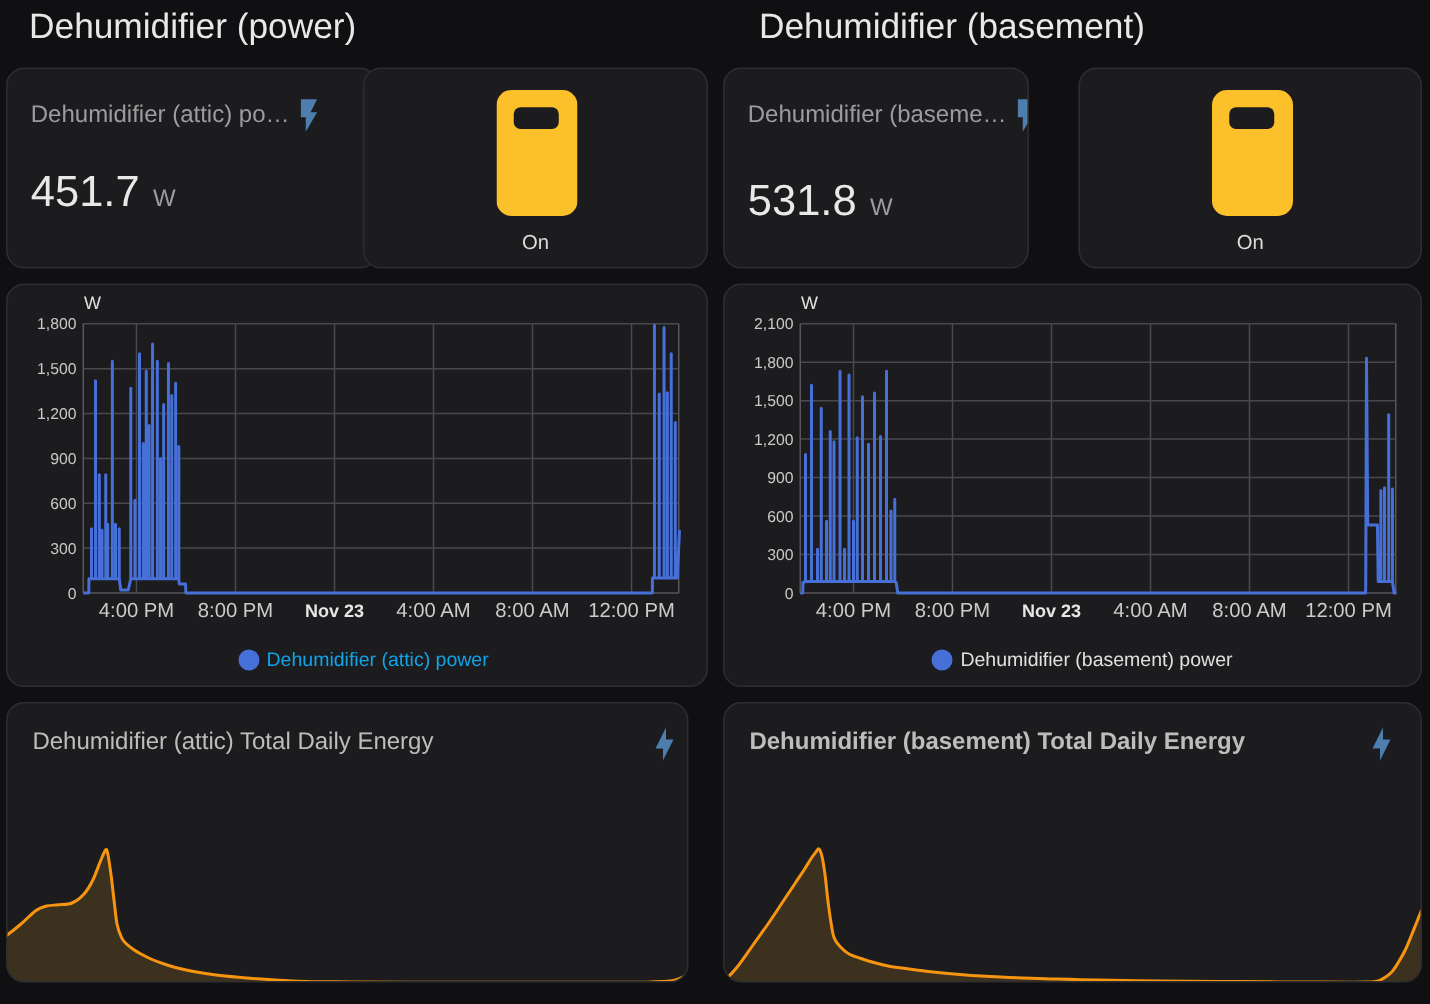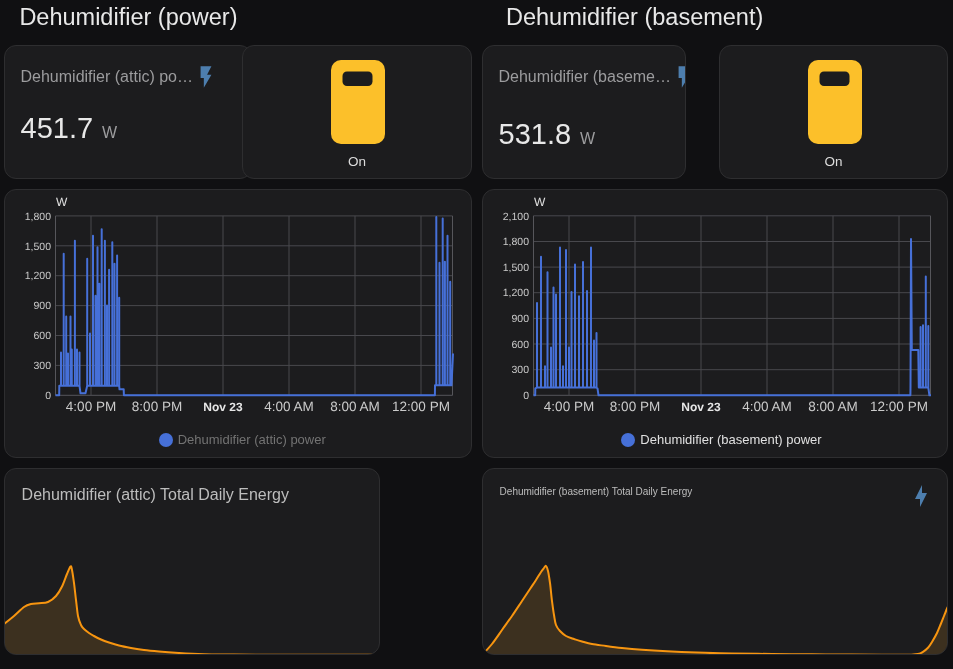--- a/index.html
+++ b/index.html
@@ -56,24 +56,24 @@
       <text x="52" y="17" font-size="12" fill="#e0e0e0">W</text>
       <text x="87.0" y="222" text-anchor="middle" font-size="13.5" fill="#cbcbcb">4:00 PM</text>
       <text x="153.0" y="222" text-anchor="middle" font-size="13.5" fill="#cbcbcb">8:00 PM</text>
       <text x="219.0" y="222" text-anchor="middle" font-size="12" font-weight="bold" fill="#e6e6e6">Nov 23</text>
       <text x="285.0" y="222" text-anchor="middle" font-size="13.5" fill="#cbcbcb">4:00 AM</text>
       <text x="351.0" y="222" text-anchor="middle" font-size="13.5" fill="#cbcbcb">8:00 AM</text>
       <text x="417.0" y="222" text-anchor="middle" font-size="13.5" fill="#cbcbcb">12:00 PM</text>
     </svg>
     <div style="position:absolute;left:153.7px;top:242px;display:flex;align-items:center;gap:5px;">
       <span style="width:14px;height:14px;border-radius:50%;background:#4670d8;display:inline-block"></span>
-      <span style="font-size:13px;color:#737373;">Dehumidifier (attic) power</span>
+      <span style="font-size:13px;color:#0ea5e9;">Dehumidifier (attic) power</span>
     </div>
   </div>
-<div class="card" style="left:4px;top:468px;width:376px;height:187px;">
+<div class="card" style="left:4px;top:468px;width:455px;height:187px;">
     <svg width="468" height="187" viewBox="0 0 468 187" style="position:absolute;left:-1px;top:-1px">
       <path d="M0.0,156.0C1.7,154.7 6.7,150.8 10.0,148.0C13.3,145.2 17.2,141.0 20.0,139.0C22.8,137.0 24.5,136.6 27.0,136.0C29.5,135.4 32.2,135.5 35.0,135.2C37.8,134.9 41.2,135.2 44.0,134.0C46.8,132.8 49.7,130.6 52.0,128.0C54.3,125.4 56.2,122.2 58.0,118.5C59.8,114.8 61.6,109.3 63.0,106.0C64.4,102.7 65.7,99.2 66.5,98.5C67.3,97.8 67.4,99.2 68.0,102.0C68.6,104.8 69.3,110.0 70.0,115.0C70.7,120.0 71.3,126.5 72.0,132.0C72.7,137.5 73.2,143.8 74.0,148.0C74.8,152.2 76.0,154.8 77.0,157.0C78.0,159.2 78.7,159.7 80.0,161.0C81.3,162.3 83.3,163.8 85.0,165.0C86.7,166.2 88.0,166.9 90.0,168.0C92.0,169.1 94.5,170.4 97.0,171.5C99.5,172.6 102.0,173.5 105.0,174.5C108.0,175.5 111.3,176.6 115.0,177.5C118.7,178.4 122.8,179.2 127.0,180.0C131.2,180.8 135.3,181.4 140.0,182.0C144.7,182.6 149.2,183.0 155.0,183.5C160.8,184.0 167.5,184.5 175.0,185.0C182.5,185.5 190.8,186.0 200.0,186.3C209.2,186.6 218.3,186.5 230.0,186.6C241.7,186.7 255.0,186.8 270.0,186.8C285.0,186.8 303.3,186.8 320.0,186.8C336.7,186.8 355.0,186.8 370.0,186.8C385.0,186.8 400.3,186.8 410.0,186.8C419.7,186.8 423.5,186.9 428.0,186.8C432.5,186.7 434.2,186.6 437.0,186.4C439.8,186.2 442.7,186.1 445.0,185.6C447.3,185.1 449.0,184.5 451.0,183.5C453.0,182.5 455.2,181.1 457.0,179.8C458.8,178.5 460.5,176.9 462.0,175.5C463.5,174.1 465.0,172.5 466.0,171.5C467.0,170.5 467.7,169.7 468.0,169.3L468.0,187L0.0,187Z" fill="rgba(255,170,40,0.14)"></path>
       <path d="M0.0,156.0C1.7,154.7 6.7,150.8 10.0,148.0C13.3,145.2 17.2,141.0 20.0,139.0C22.8,137.0 24.5,136.6 27.0,136.0C29.5,135.4 32.2,135.5 35.0,135.2C37.8,134.9 41.2,135.2 44.0,134.0C46.8,132.8 49.7,130.6 52.0,128.0C54.3,125.4 56.2,122.2 58.0,118.5C59.8,114.8 61.6,109.3 63.0,106.0C64.4,102.7 65.7,99.2 66.5,98.5C67.3,97.8 67.4,99.2 68.0,102.0C68.6,104.8 69.3,110.0 70.0,115.0C70.7,120.0 71.3,126.5 72.0,132.0C72.7,137.5 73.2,143.8 74.0,148.0C74.8,152.2 76.0,154.8 77.0,157.0C78.0,159.2 78.7,159.7 80.0,161.0C81.3,162.3 83.3,163.8 85.0,165.0C86.7,166.2 88.0,166.9 90.0,168.0C92.0,169.1 94.5,170.4 97.0,171.5C99.5,172.6 102.0,173.5 105.0,174.5C108.0,175.5 111.3,176.6 115.0,177.5C118.7,178.4 122.8,179.2 127.0,180.0C131.2,180.8 135.3,181.4 140.0,182.0C144.7,182.6 149.2,183.0 155.0,183.5C160.8,184.0 167.5,184.5 175.0,185.0C182.5,185.5 190.8,186.0 200.0,186.3C209.2,186.6 218.3,186.5 230.0,186.6C241.7,186.7 255.0,186.8 270.0,186.8C285.0,186.8 303.3,186.8 320.0,186.8C336.7,186.8 355.0,186.8 370.0,186.8C385.0,186.8 400.3,186.8 410.0,186.8C419.7,186.8 423.5,186.9 428.0,186.8C432.5,186.7 434.2,186.6 437.0,186.4C439.8,186.2 442.7,186.1 445.0,185.6C447.3,185.1 449.0,184.5 451.0,183.5C453.0,182.5 455.2,181.1 457.0,179.8C458.8,178.5 460.5,176.9 462.0,175.5C463.5,174.1 465.0,172.5 466.0,171.5C467.0,170.5 467.7,169.7 468.0,169.3" fill="none" stroke="#f79510" stroke-width="2" stroke-linejoin="round"></path>
     </svg>
     <div style="position:absolute;left:16.6px;top:18px;font-size:16px;line-height:1;color:#bdbdbd;white-space:nowrap;">Dehumidifier (attic) Total Daily Energy</div>
     <div style="position:absolute;left:425.7px;top:15.4px;">
       <svg width="24" height="24" viewBox="0 0 24 24" style="display:block">
         <path d="M11,15H6L13,1V9H18L11,23V15Z" fill="#4d7eae"></path>
       </svg>
     </div>
@@ -132,18 +132,18 @@
     <div style="position:absolute;left:138.3px;top:242px;display:flex;align-items:center;gap:5px;">
       <span style="width:14px;height:14px;border-radius:50%;background:#4670d8;display:inline-block"></span>
       <span style="font-size:13px;color:#e0e0e0;">Dehumidifier (basement) power</span>
     </div>
   </div>
 <div class="card" style="left:482px;top:468px;width:466px;height:187px;">
     <svg width="466" height="187" viewBox="0 0 466 187" style="position:absolute;left:-1px;top:-1px">
       <path d="M0.0,187.0C1.7,185.2 6.7,180.2 10.0,176.0C13.3,171.8 16.7,166.7 20.0,162.0C23.3,157.3 26.7,152.8 30.0,148.0C33.3,143.2 37.0,137.5 40.0,133.0C43.0,128.5 45.7,124.5 48.0,121.0C50.3,117.5 52.2,114.8 54.0,112.0C55.8,109.2 57.7,106.0 59.0,104.0C60.3,102.0 61.2,101.0 62.0,100.0C62.8,99.0 63.3,97.5 64.0,98.0C64.7,98.5 65.3,100.2 66.0,103.0C66.7,105.8 67.3,110.0 68.0,115.0C68.7,120.0 69.3,127.7 70.0,133.0C70.7,138.3 71.3,143.0 72.0,147.0C72.7,151.0 73.0,154.3 74.0,157.0C75.0,159.7 76.3,161.2 78.0,163.0C79.7,164.8 81.7,166.7 84.0,168.0C86.3,169.3 89.3,170.1 92.0,171.0C94.7,171.9 97.0,172.7 100.0,173.5C103.0,174.3 106.0,175.2 110.0,176.0C114.0,176.8 119.0,177.3 124.0,178.0C129.0,178.7 134.0,179.4 140.0,180.0C146.0,180.6 152.5,181.2 160.0,181.8C167.5,182.4 175.8,182.9 185.0,183.3C194.2,183.8 204.2,184.2 215.0,184.5C225.8,184.8 237.5,185.2 250.0,185.4C262.5,185.7 276.7,185.8 290.0,186.0C303.3,186.2 316.7,186.2 330.0,186.3C343.3,186.4 358.3,186.5 370.0,186.6C381.7,186.7 392.0,186.7 400.0,186.7C408.0,186.7 413.3,186.8 418.0,186.8C422.7,186.8 425.0,186.8 428.0,186.7C431.0,186.6 433.8,186.6 436.0,186.1C438.2,185.6 439.3,184.9 441.0,183.8C442.7,182.8 444.5,181.4 446.0,179.8C447.5,178.2 448.5,176.5 450.0,174.0C451.5,171.5 453.5,168.1 455.0,165.0C456.5,161.9 457.8,158.3 459.0,155.5C460.2,152.7 461.0,150.5 462.0,148.0C463.0,145.5 464.3,142.1 465.0,140.5C465.7,138.9 465.8,138.8 466.0,138.5L466.0,187L0.0,187Z" fill="rgba(255,170,40,0.14)"></path>
       <path d="M0.0,187.0C1.7,185.2 6.7,180.2 10.0,176.0C13.3,171.8 16.7,166.7 20.0,162.0C23.3,157.3 26.7,152.8 30.0,148.0C33.3,143.2 37.0,137.5 40.0,133.0C43.0,128.5 45.7,124.5 48.0,121.0C50.3,117.5 52.2,114.8 54.0,112.0C55.8,109.2 57.7,106.0 59.0,104.0C60.3,102.0 61.2,101.0 62.0,100.0C62.8,99.0 63.3,97.5 64.0,98.0C64.7,98.5 65.3,100.2 66.0,103.0C66.7,105.8 67.3,110.0 68.0,115.0C68.7,120.0 69.3,127.7 70.0,133.0C70.7,138.3 71.3,143.0 72.0,147.0C72.7,151.0 73.0,154.3 74.0,157.0C75.0,159.7 76.3,161.2 78.0,163.0C79.7,164.8 81.7,166.7 84.0,168.0C86.3,169.3 89.3,170.1 92.0,171.0C94.7,171.9 97.0,172.7 100.0,173.5C103.0,174.3 106.0,175.2 110.0,176.0C114.0,176.8 119.0,177.3 124.0,178.0C129.0,178.7 134.0,179.4 140.0,180.0C146.0,180.6 152.5,181.2 160.0,181.8C167.5,182.4 175.8,182.9 185.0,183.3C194.2,183.8 204.2,184.2 215.0,184.5C225.8,184.8 237.5,185.2 250.0,185.4C262.5,185.7 276.7,185.8 290.0,186.0C303.3,186.2 316.7,186.2 330.0,186.3C343.3,186.4 358.3,186.5 370.0,186.6C381.7,186.7 392.0,186.7 400.0,186.7C408.0,186.7 413.3,186.8 418.0,186.8C422.7,186.8 425.0,186.8 428.0,186.7C431.0,186.6 433.8,186.6 436.0,186.1C438.2,185.6 439.3,184.9 441.0,183.8C442.7,182.8 444.5,181.4 446.0,179.8C447.5,178.2 448.5,176.5 450.0,174.0C451.5,171.5 453.5,168.1 455.0,165.0C456.5,161.9 457.8,158.3 459.0,155.5C460.2,152.7 461.0,150.5 462.0,148.0C463.0,145.5 464.3,142.1 465.0,140.5C465.7,138.9 465.8,138.8 466.0,138.5" fill="none" stroke="#f79510" stroke-width="2" stroke-linejoin="round"></path>
     </svg>
-    <div style="position:absolute;left:16.6px;top:18px;font-size:10px;line-height:1;color:#bdbdbd;white-space:nowrap;">Dehumidifier (basement) Total Daily Energy</div>
+    <div style="position:absolute;left:16.6px;top:18px;font-size:16px;line-height:1;color:#bdbdbd;white-space:nowrap;font-weight:bold;">Dehumidifier (basement) Total Daily Energy</div>
     <div style="position:absolute;left:425.7px;top:15.4px;">
       <svg width="24" height="24" viewBox="0 0 24 24" style="display:block">
         <path d="M11,15H6L13,1V9H18L11,23V15Z" fill="#4d7eae"></path>
       </svg>
     </div>
   </div>
 </body></html>

